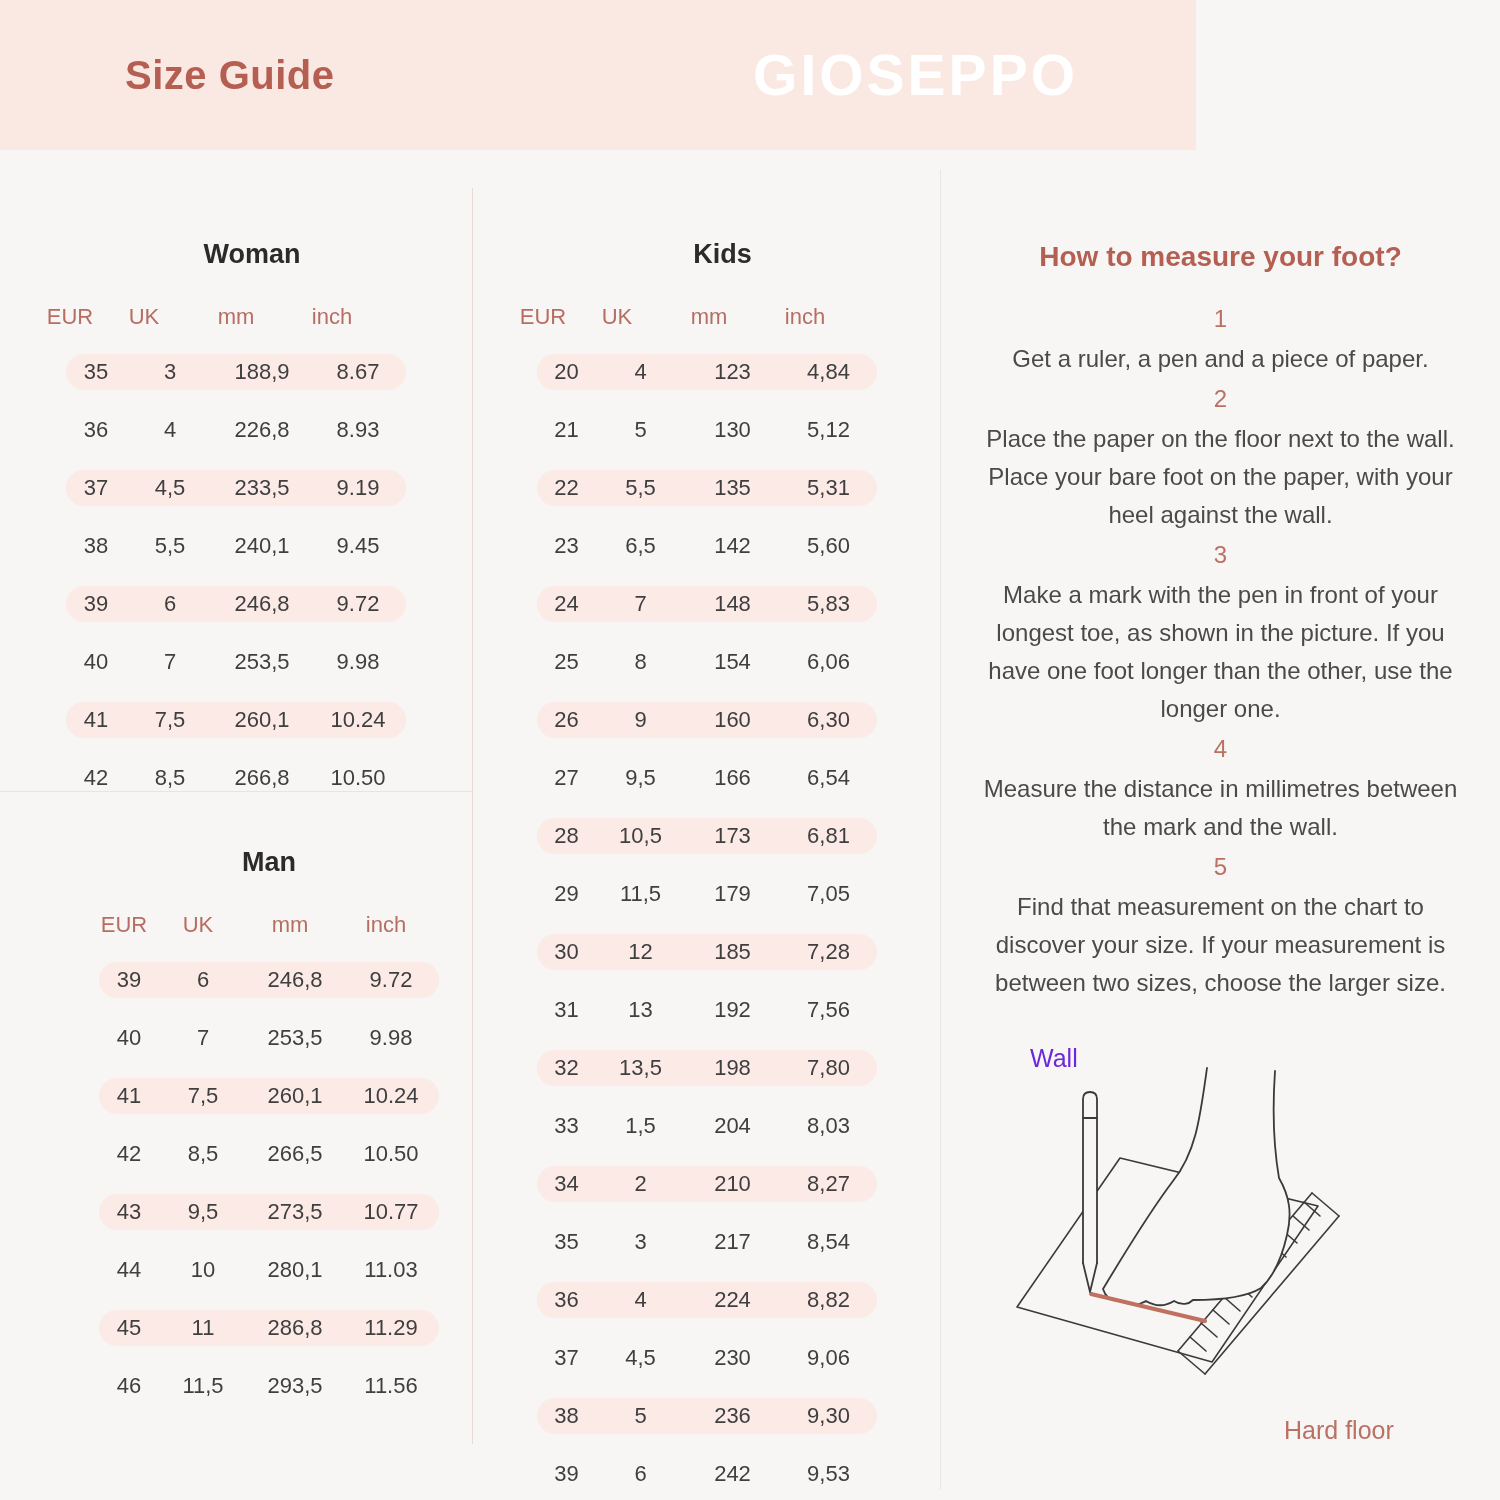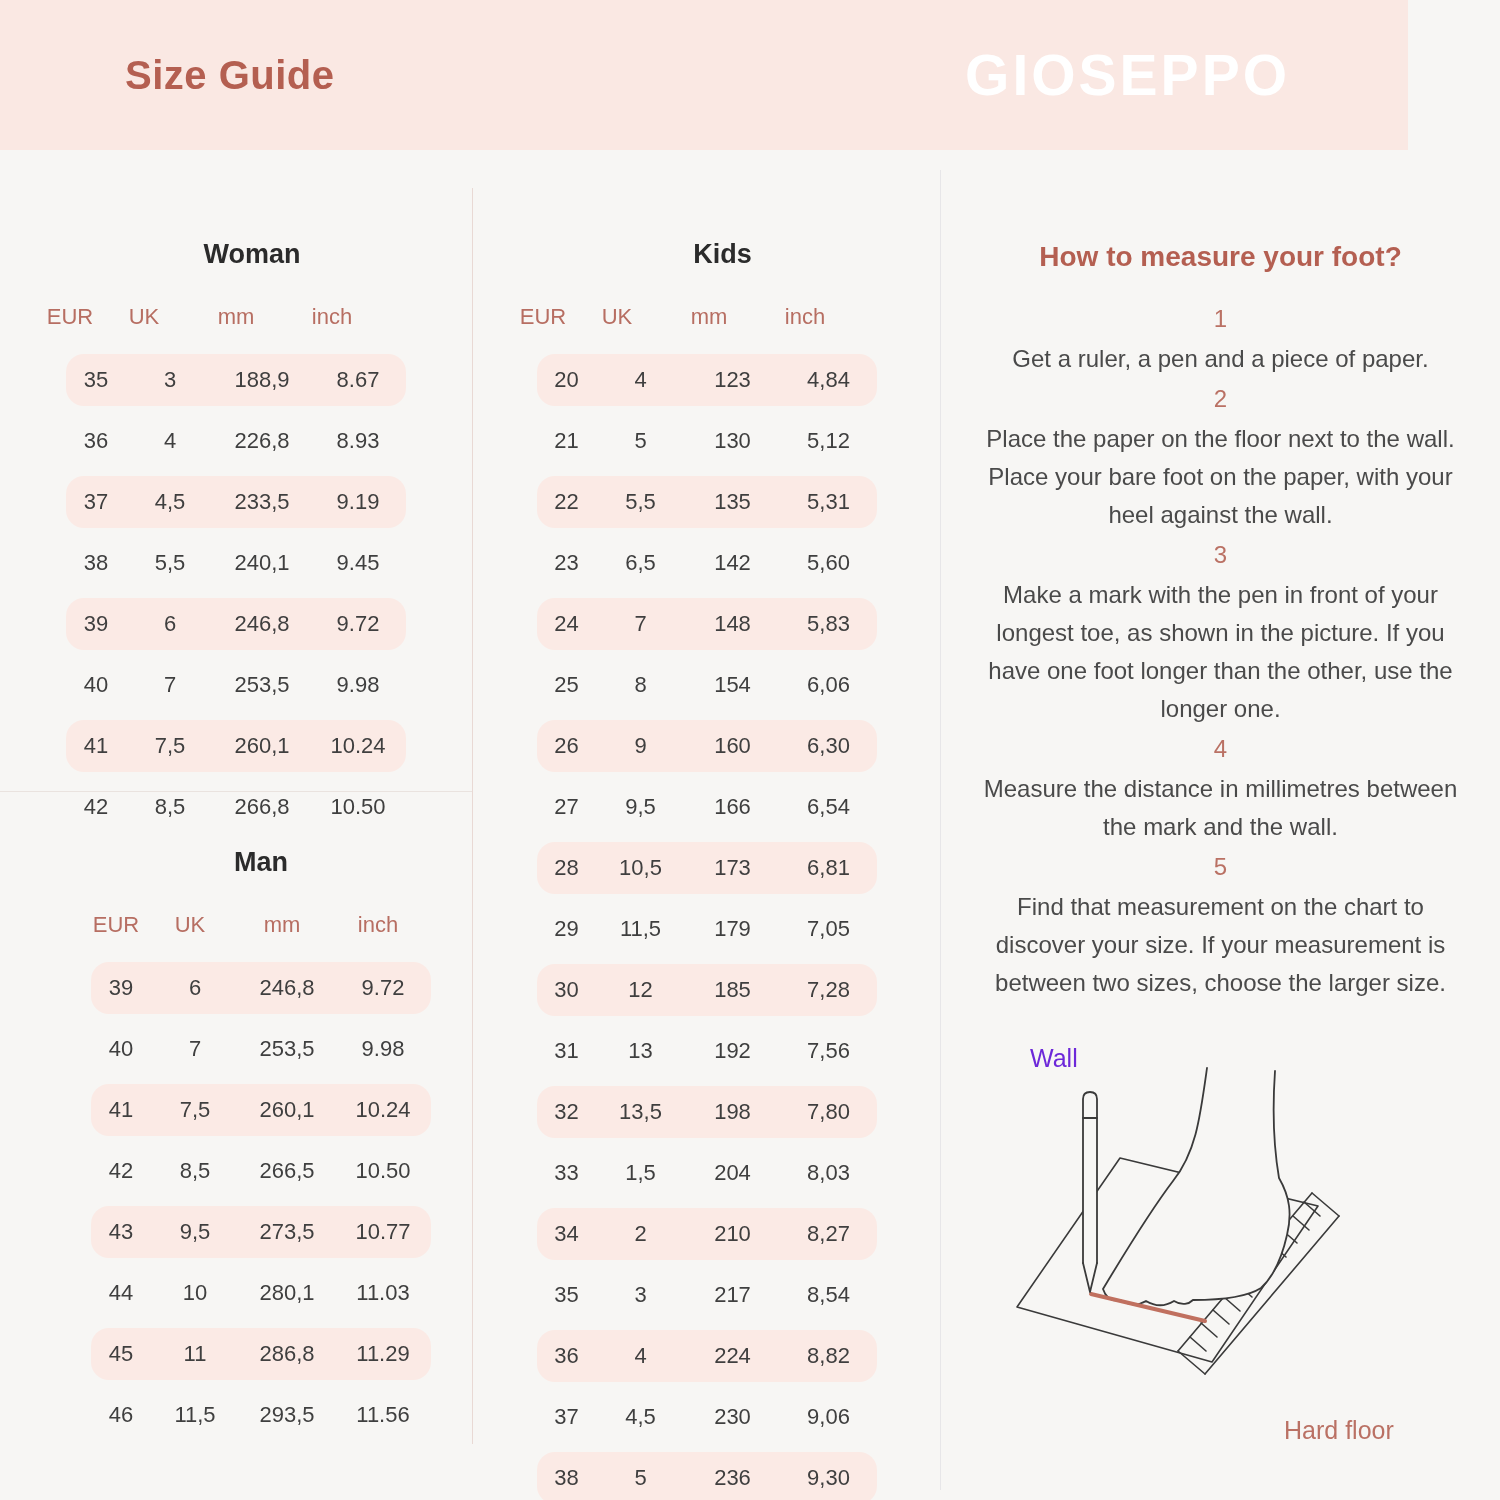--- a/index.html
+++ b/index.html
@@ -7,60 +7,60 @@
   body {
     position:relative;
     background:#f7f6f4;
     font-family:"Liberation Sans", sans-serif;
     color:#3c3c3c;
     overflow:hidden;
   }
 
   
   .header {
-    position:absolute; left:0; top:0; width:1408px; height:150px;
+    position:absolute; left:0; top:0; width:1196px; height:150px;
     background:#fae8e3;
   }
   .header-title {
     position:absolute; left:125px; top:50%; transform:translateY(-50%);
     font-size:40px; font-weight:600; color:#b45f51; letter-spacing:0.5px;
   }
   .brand-logo {
     position:absolute; right:118px; top:50%; transform:translateY(-50%);
     font-size:57px; font-weight:800; color:#ffffff; letter-spacing:3px;margin-left:16px;
   }
 
   
   .divider-v1 { position:absolute; left:472px; top:188px; width:1px; height:1256px; background:#e9d9d4; }
   .divider-v2 { position:absolute; left:940px; top:170px; width:1px; height:1320px; background:#e7e6e8; }
   .divider-h  { position:absolute; left:0; top:791px; width:472px; height:1px; background:#eae3df; }
 
   
   .section { position:absolute; }
   .section-woman { left:0;     top:150px; width:472px; }
-  .section-man   { left:4px;     top:791px; width:472px;padding-left:42px; }
+  .section-man   { left:12px;     top:791px; width:472px;padding-left:42px; }
   .section-kids  { left:473px; top:150px; width:467px; }
 
   .t-title {
     text-align:center; font-size:27px; font-weight:600; color:#2b2b2b;
     line-height:32px;
   }
   .section-woman .t-title, .section-kids .t-title { padding-top:88px;padding-left:32px; }
   .section-man .t-title { padding-top:55px; }
 
   .t-head, .trow {
     display:grid; grid-template-columns:60px 88px 96px 96px;
     width:340px; margin:0 auto; align-items:center;
   }
   .t-head { margin-top:34px; margin-bottom:24px;margin-left:40px; }
   .t-head span {
     text-align:center; font-size:22px; color:#b76e62;
   }
   .t-rows { width:340px; margin:0 auto; }
-  .trow { height:52px; margin-bottom:9px; border-radius:18px; }
+  .trow { height:36px; margin-bottom:22px; border-radius:18px; }
   .trow:nth-child(odd) { background:#fbeae5; }
   .tcell { text-align:center; font-size:22px; color:#3f3f3f; }
 
   
   .section-howto {
     position:absolute; left:941px; top:150px; width:559px;
     text-align:center;
   }
   .howto-title {
     padding-top:90px; font-size:28px; font-weight:700; color:#b45f51;

